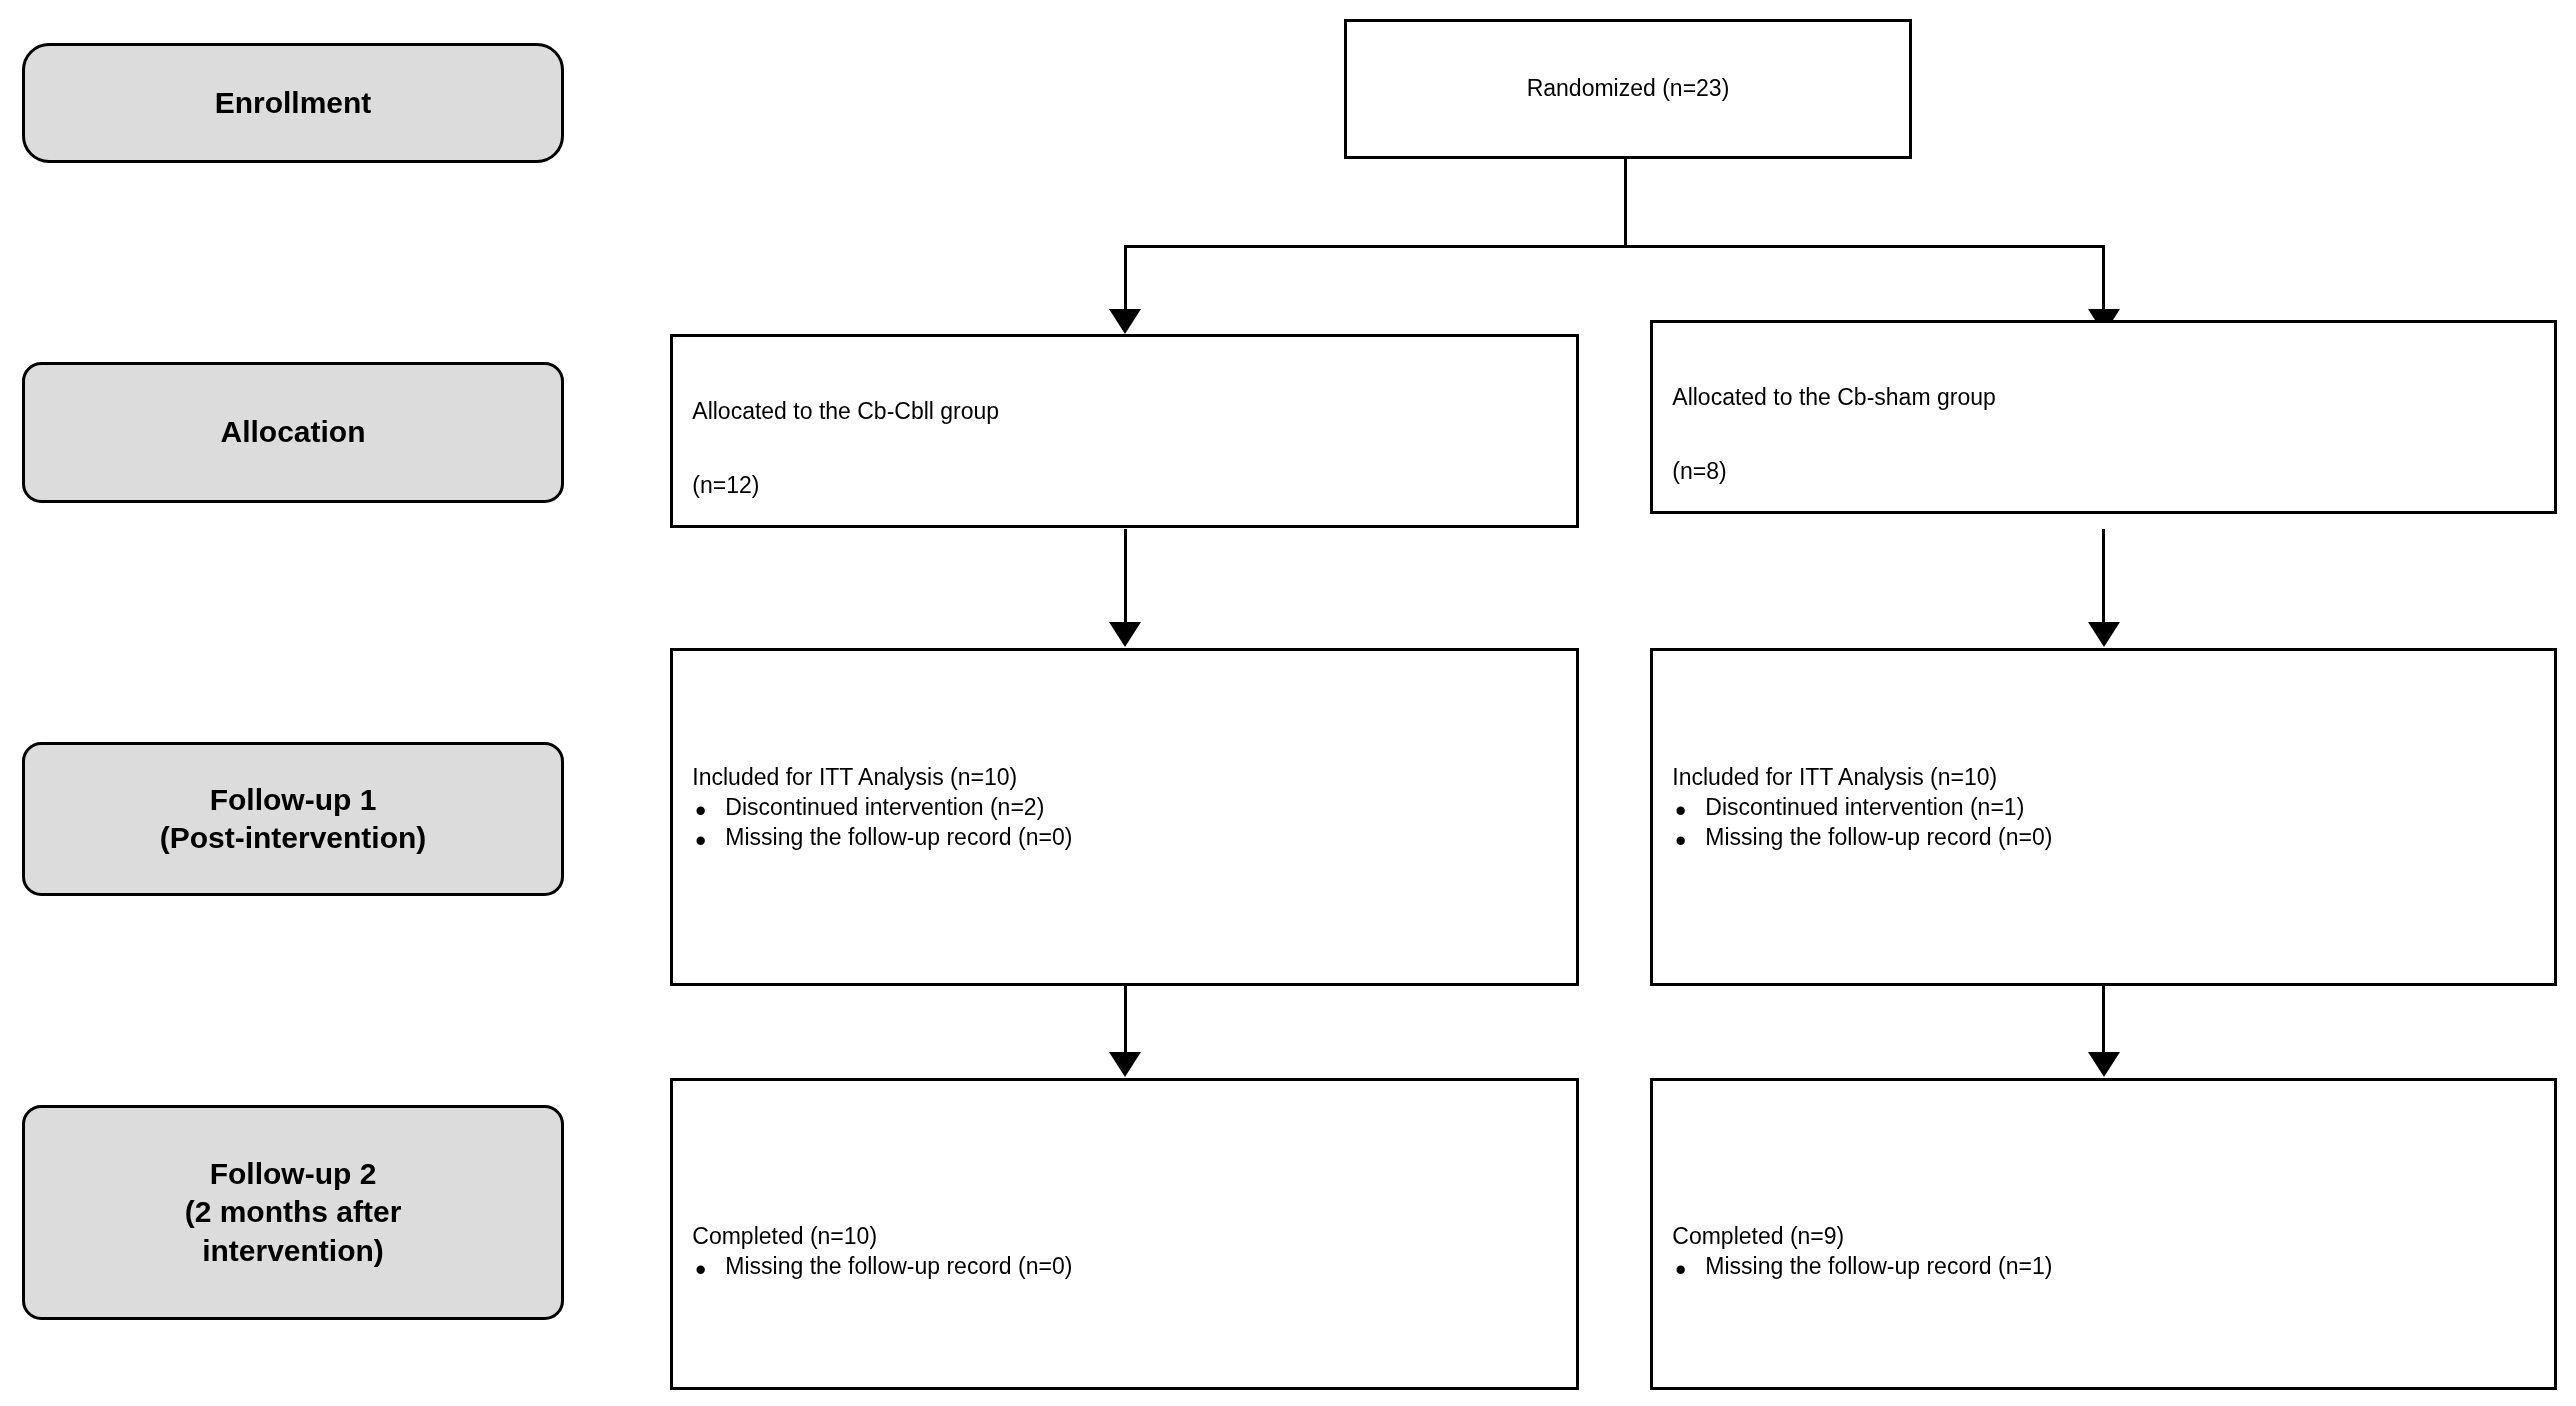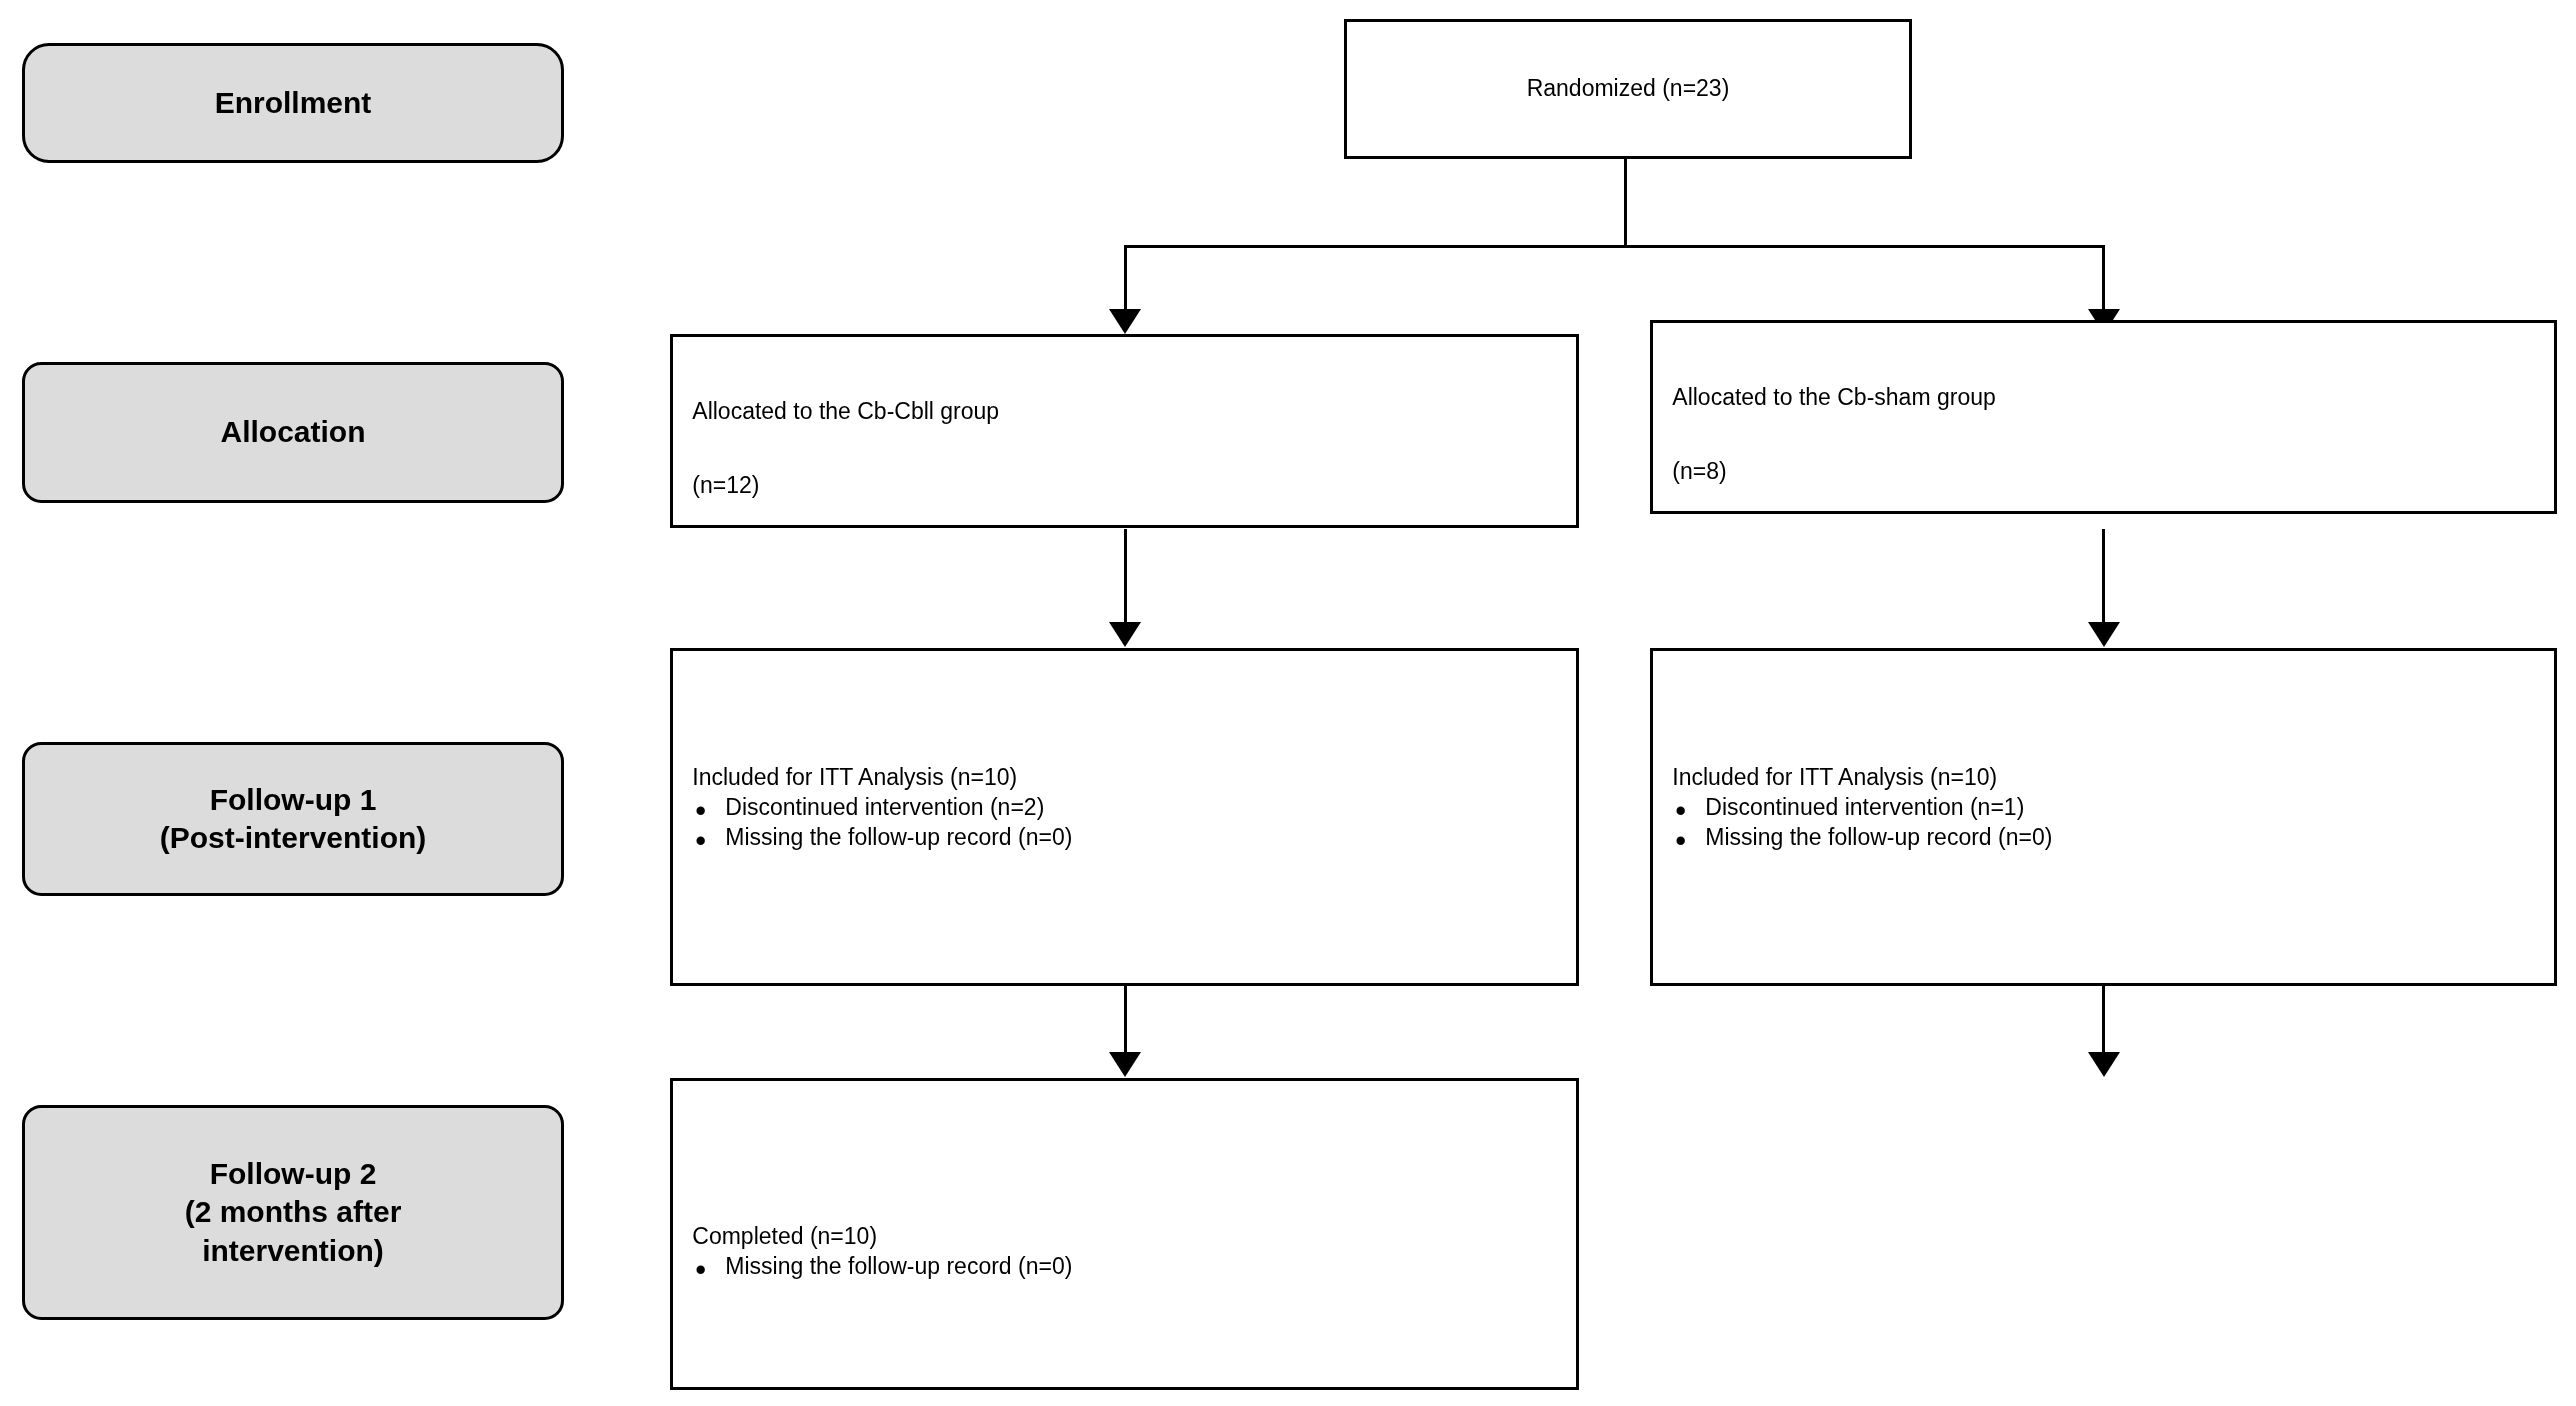--- a/index.html
+++ b/index.html
@@ -178,15 +178,21 @@
     </ul>
   </div>
 
   <div class="flow-box" style="left:670px; top:1078px; width:909px; height:312px; padding-top:97px;">
     <span class="headline">Completed (n=10)</span>
     <ul>
       <li>Missing the follow-up record (n=0)</li>
     </ul>
   </div>
 
+  <div class="flow-box" style="left:1650px; top:1078px; width:907px; height:312px; padding-top:97px;">
+    <span class="headline">Completed (n=9)</span>
+    <ul>
+      <li>Missing the follow-up record (n=1)</li>
+    </ul>
+  </div>
 
 </div>
 
 
 </body></html>

